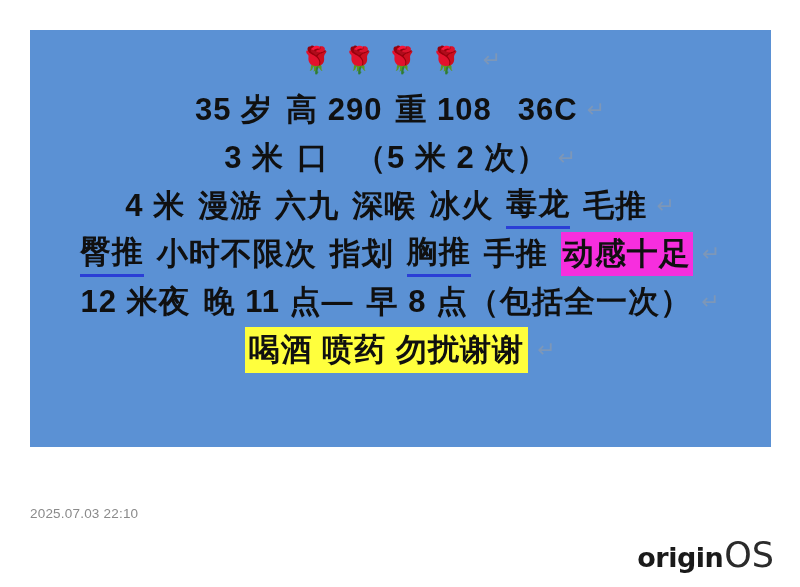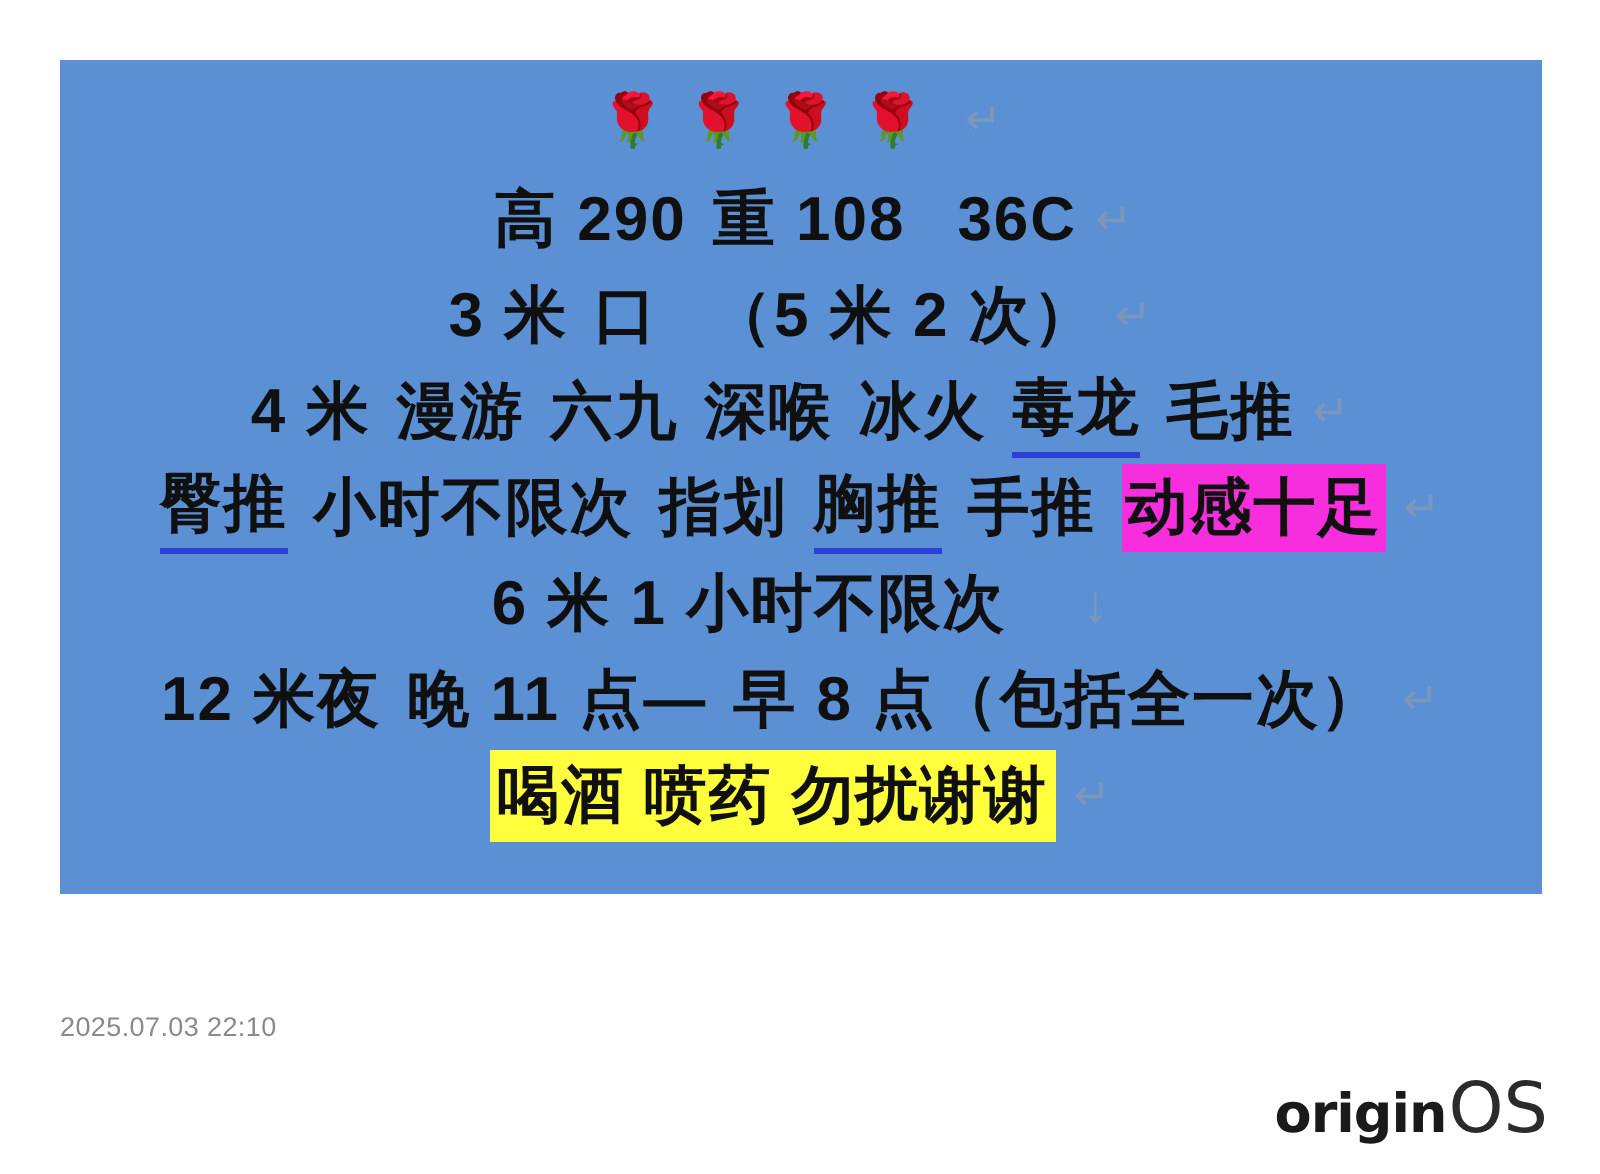--- a/index.html
+++ b/index.html
@@ -145,20 +145,21 @@
 
     <div class="line line-emoji">
       <span class="rose">🌹</span>
       <span class="rose">🌹</span>
       <span class="rose">🌹</span>
       <span class="rose">🌹</span>
       <span class="ret-arrow">↵</span>
     </div>
 
     <div class="line line-text">
+      <span class="seg">35 岁</span>
       <span class="seg-gap"></span>
       <span class="seg">高 290</span>
       <span class="seg-gap"></span>
       <span class="seg">重 108</span>
       <span class="seg-gap-wide"></span>
       <span class="seg">36C</span>
       <span class="ret-arrow">↵</span>
     </div>
 
     <div class="line line-text">
@@ -196,24 +197,20 @@
       <span class="seg">指划</span>
       <span class="seg-gap"></span>
       <span class="seg underlined">胸推</span>
       <span class="seg-gap"></span>
       <span class="seg">手推</span>
       <span class="seg-gap"></span>
       <span class="seg hl-magenta">动感十足</span>
       <span class="ret-arrow">↵</span>
     </div>
 
-    <div class="line line-text">
-      <span class="seg">6 米 1 小时不限次</span>
-      <span class="down-arrow">↓</span>
-    </div>
 
     <div class="line line-text">
       <span class="seg">12 米夜</span>
       <span class="seg-gap"></span>
       <span class="seg">晚 11 点—</span>
       <span class="seg-gap"></span>
       <span class="seg">早 8 点（包括全一次）</span>
       <span class="ret-arrow">↵</span>
     </div>
 

